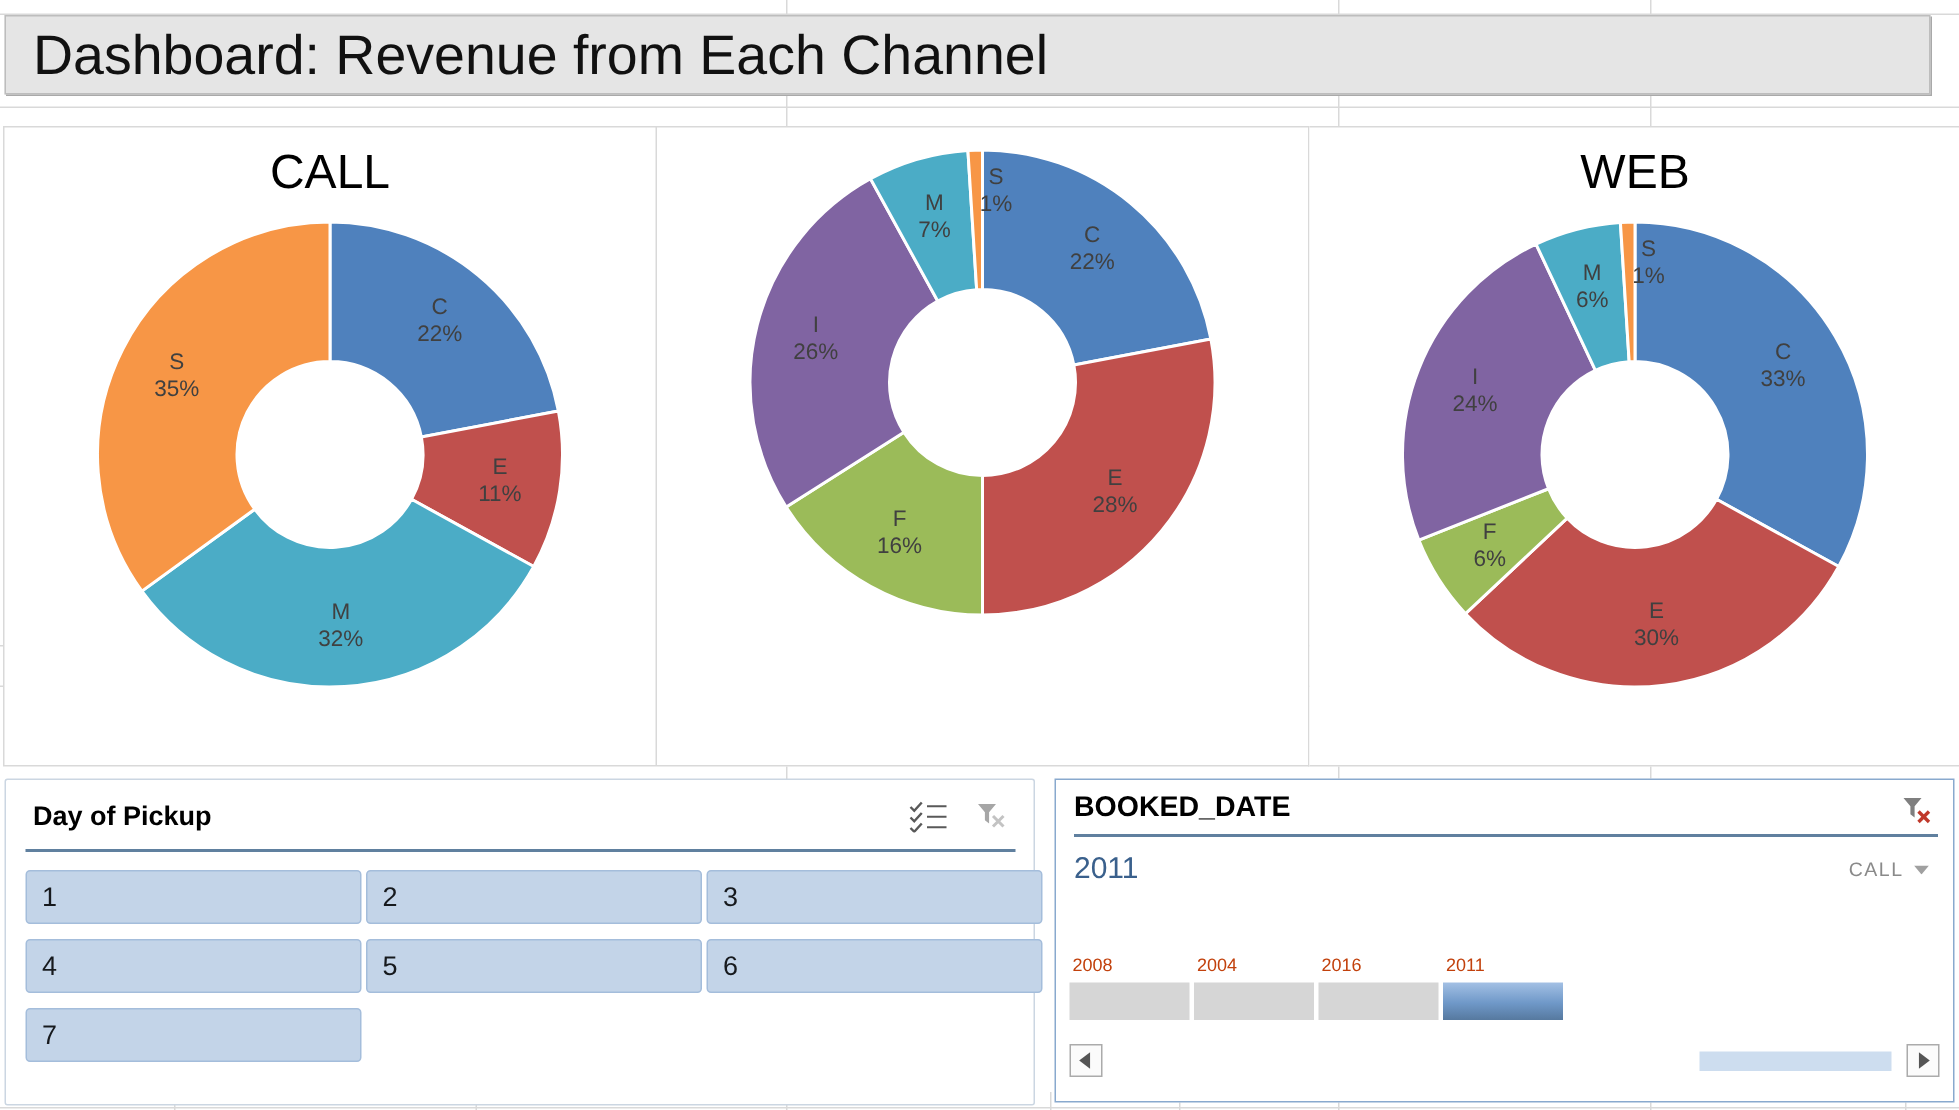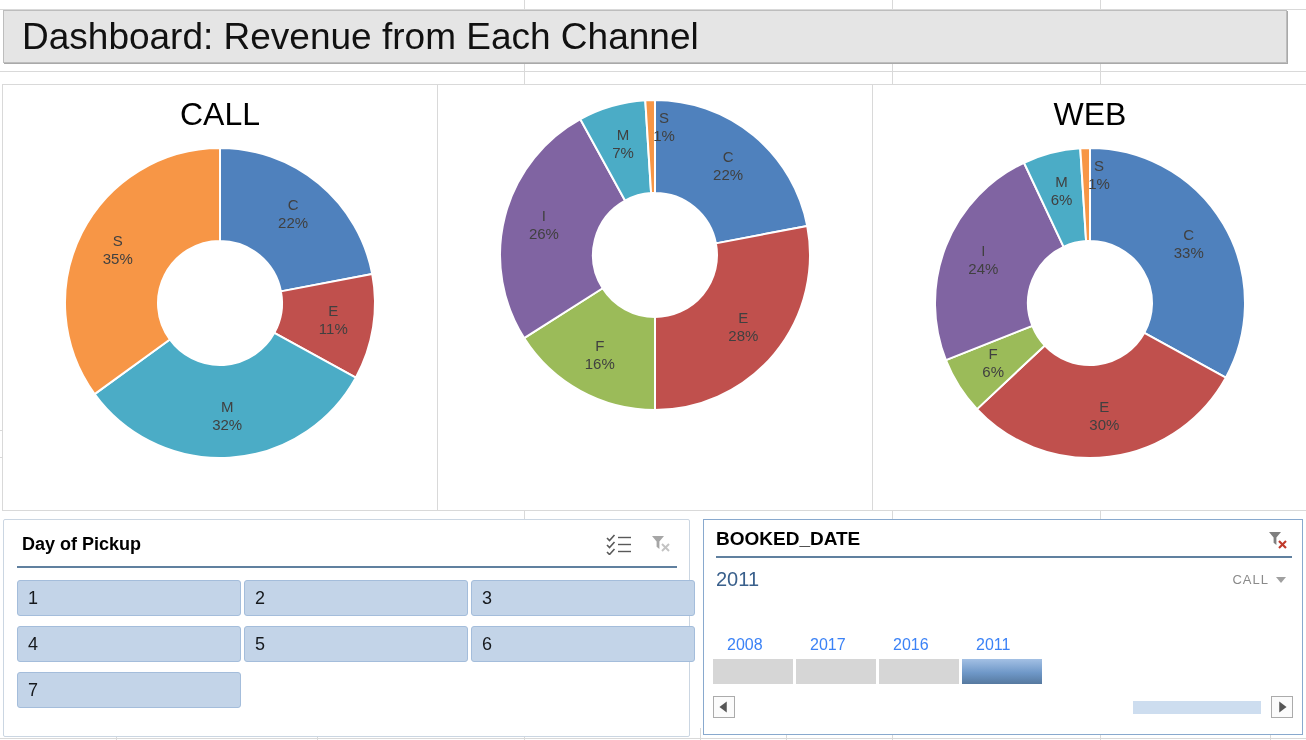--- a/index.html
+++ b/index.html
@@ -43,21 +43,21 @@
     background:#fff;border:1px solid var(--timeline_border,#89a9ce);box-sizing:border-box;}
   .timeline-header{display:flex;align-items:flex-start;padding:8px 10px 2px 12px;}
   .timeline-title{font-weight:bold;font-size:19px;color:#000;flex:1;}
   .timeline-rule{height:2px;background:var(--header_rule,#60809f);margin:2px 10px 0 12px;}
   .timeline-selection-row{display:flex;align-items:center;padding:10px 16px 0 12px;}
   .timeline-selection{flex:1;font-size:20px;color:var(--timeline_selection_text,#3a608c);}
   .timeline-level{display:flex;align-items:center;gap:7px;font-size:13px;letter-spacing:1px;
     color:#8a8a8a;cursor:pointer;}
   .timeline-years{position:absolute;left:9px;top:116px;display:flex;gap:3px;}
   .year-cell{width:80px;}
-  .year-label{font-size:16px;color:#3b82f6;margin:0 0 5px 14px;}
+  .year-label{font-size:12px;color:#c2410c;margin:0 0 5px 2px;}
   .year-bar{height:25px;background:var(--timeline_bar_gray,#d6d6d6);}
   .year-bar.selected{background:linear-gradient(180deg,var(--timeline_bar_selected_top,#a3c0e4) 0%,
       #6f98c8 55%,var(--timeline_bar_selected_bottom,#56799f) 100%);}
   .timeline-scrollbar{position:absolute;left:9px;right:9px;top:176px;height:24px;}
   .scroll-btn{position:absolute;top:0;width:22px;height:22px;box-sizing:border-box;
     border:1px solid #ababab;background:#fbfbfb;display:flex;align-items:center;justify-content:center;cursor:pointer;}
   .scroll-btn.left{left:0;} .scroll-btn.right{right:0;}
   .scroll-thumb{position:absolute;left:420px;top:5px;width:128px;height:13px;
     background:#cdddef;cursor:pointer;}
 
@@ -212,21 +212,21 @@
           <polygon points="0,0 10,0 5,6" fill="#a0a0a0"></polygon>
         </svg>
       </span>
     </div>
     <div class="timeline-years">
       <div class="year-cell">
         <div class="year-label">2008</div>
         <div class="year-bar"></div>
       </div>
       <div class="year-cell">
-        <div class="year-label">2017</div>
+        <div class="year-label">2004</div>
         <div class="year-bar"></div>
       </div>
       <div class="year-cell">
         <div class="year-label">2016</div>
         <div class="year-bar"></div>
       </div>
       <div class="year-cell">
         <div class="year-label">2011</div>
         <div class="year-bar selected"></div>
       </div>

